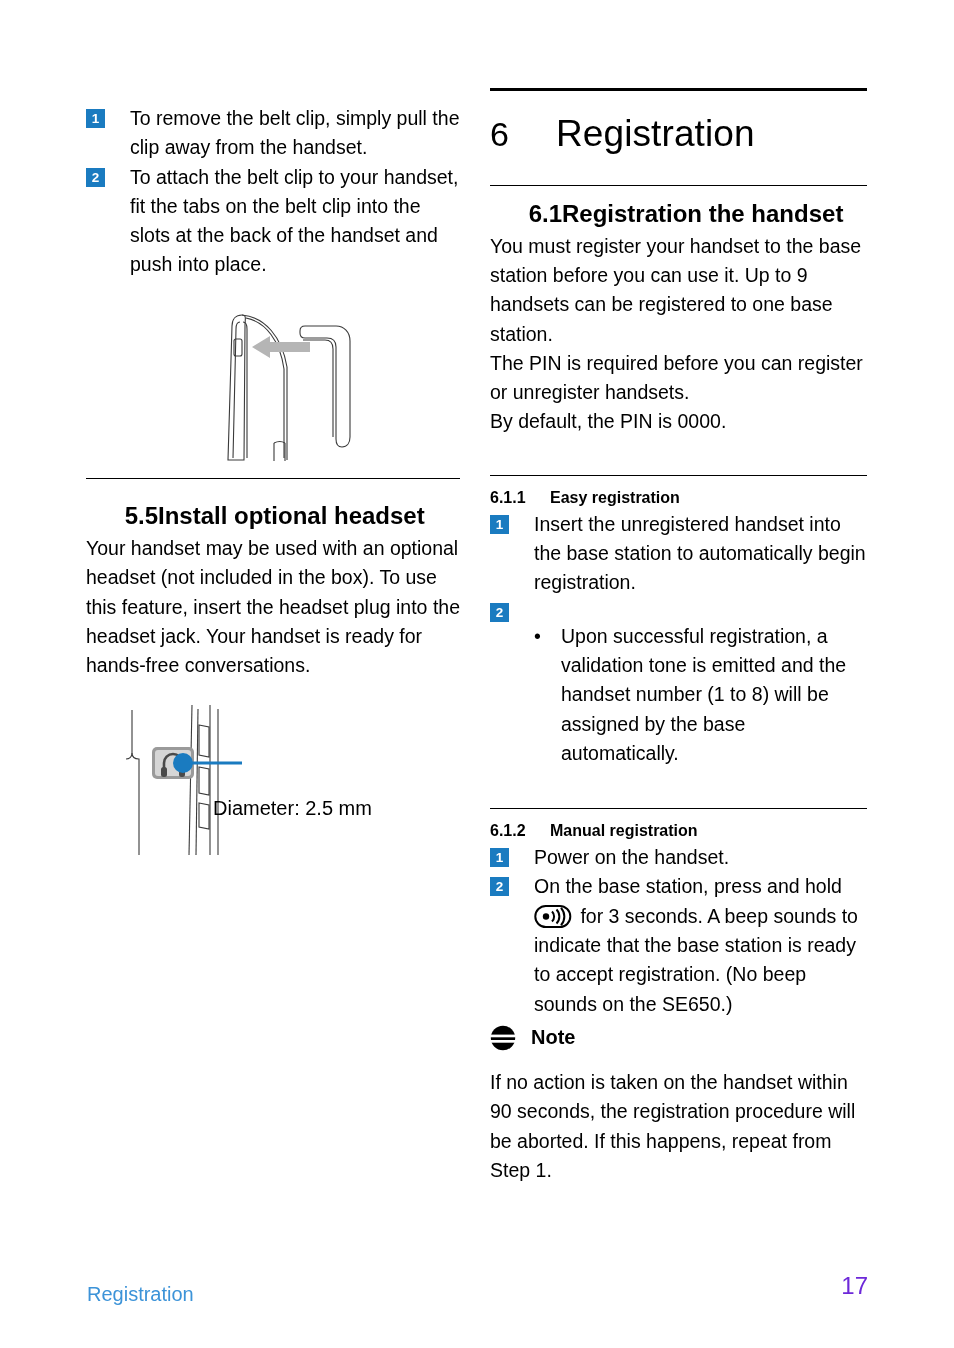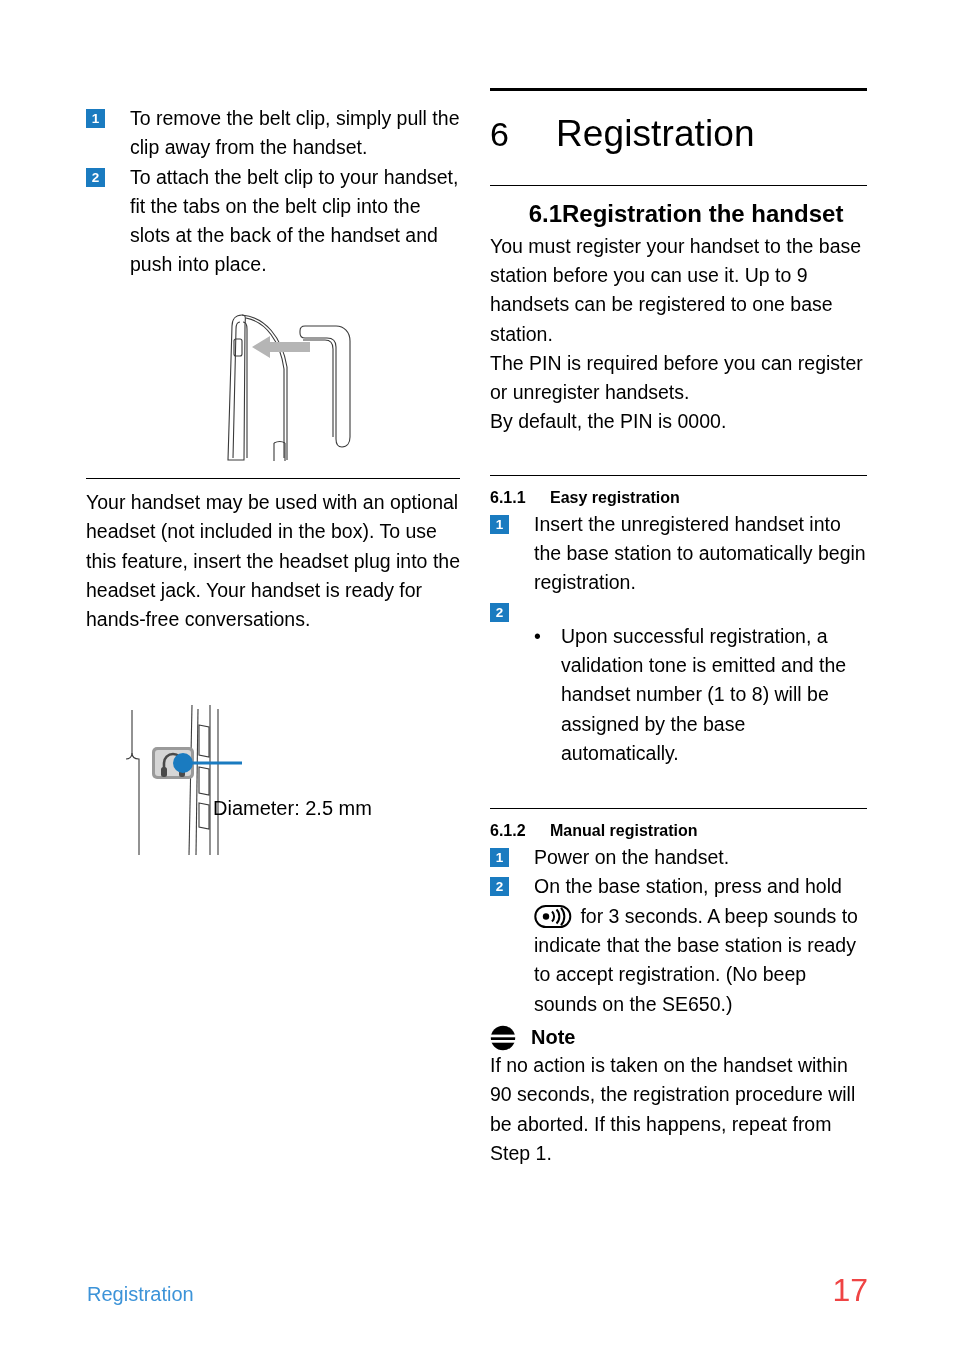--- a/index.html
+++ b/index.html
@@ -138,21 +138,21 @@
     text-align: left;
     font-size: 19.5px;
     line-height: 29.3px;
   }
 
   
   .note-head {
     display: flex;
     align-items: center;
     margin-top: 6px;
-    margin-bottom: 0;
+    margin-bottom: 17px;
   }
   .note-label {
     font-weight: bold;
     font-size: 20px;
     margin-left: 15px;
   }
   .note-icon { width: 26px; height: 26px; display: block; }
 
   
   .key-icon {
@@ -169,23 +169,23 @@
     left: 87px;
     top: 1283px;
     font-size: 20px;
     font-weight: 300;
     color: #3c93d8;
   }
   .footer-right {
     position: absolute;
     right: 86px;
     top: 1272px;
-    font-size: 32px;
+    font-size: 24px;
     font-weight: 300;
-    color: #ef4444;
+    color: #6d28d9;
   }
 
   
   .fig-clip {
     position: absolute;
     left: 190px;
     top: 295px;
     width: 270px;
     height: 175px;
   }
@@ -256,20 +256,24 @@
 
       <g>
         <polygon points="62,52 80,41 80,47 120,47 120,57 80,57 80,63" fill="#b5b5b5"></polygon>
       </g>
     </svg>
   </div>
 
   <div class="rule-left-55"></div>
 
   <div style="position:absolute; left:86px; top:488px; width:376px;">
+    <div class="h2">
+      <span class="num">5.5</span>
+      <span>Install optional headset</span>
+    </div>
     <p class="body">Your handset may be used with an optional headset (not included in the box). To use this feature, insert the headset plug into the headset jack. Your handset is ready for hands-free conversations.</p>
   </div>
 
   <div class="fig-jack">
     <svg viewBox="0 0 340 165" width="340" height="165">
       <g fill="none" stroke="#3a3a3a" stroke-width="1.1">
 
         <path d="M26 15 L26 58 C26 62 29 64 33 64 L33 160"></path>
         <path d="M26 58 C26 62 23 64 20 64"></path>
 

